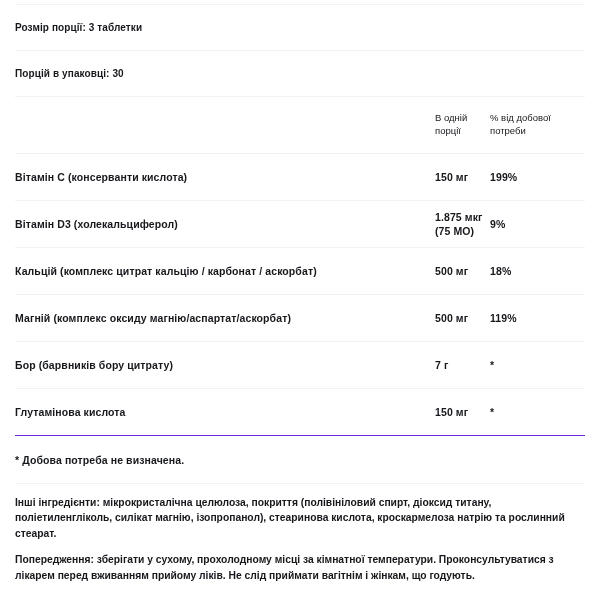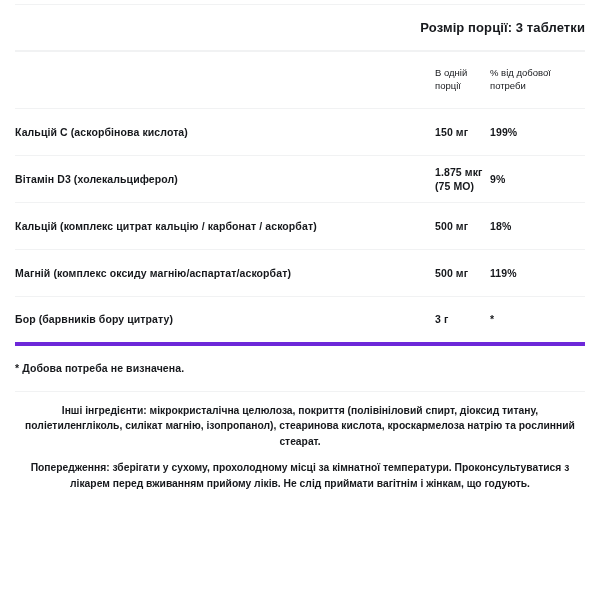--- a/index.html
+++ b/index.html
@@ -26,25 +26,24 @@
   .sep {
     height: 1px;
     background: #f1f2f3;
     width: 100%;
   }
 
   .info-row {
     display: flex;
     align-items: center;
     height: 45px;
-    font-size: 13px;
+    font-size: 10px;
     font-weight: 700;
     letter-spacing: .1px;
     color: #16181c;
-    justify-content: flex-end;
   }
 
   
   .nf-table {
     width: 100%;
     border-collapse: collapse;
     table-layout: fixed;
   }
   .nf-table td, .nf-table th {
     padding: 0;
@@ -78,70 +77,72 @@
     color: #16181c;
   }
   .body-row td.col-amount,
   .body-row td.col-dv { font-weight: 700; }
 
   .amount-lines { display: block; }
   .amount-lines span { display: block; }
 
   .foot-row td {
     height: 48px;
-    border-top: 4px solid #6d28d9;
+    border-top: 1px solid #6d28d9;
     border-bottom: 1px solid #f1f2f3;
     font-size: 10.5px;
     font-weight: 700;
     letter-spacing: .1px;
     color: #16181c;
   }
 
   
   .notes {
     padding-top: 11px;
   }
   .note {
     font-size: 10.3px;
     font-weight: 700;
     line-height: 1.5;
     letter-spacing: 0;
     color: #16181c;
     margin: 0 0 11px 0;
-    text-align: center;
   }
   .note:last-child { margin-bottom: 0; }
 
   .topline { height: 1px; background: #f1f2f3; margin: 4px 15px 0 15px; }
 </style>
 </head>
 <body>
 
 <div class="topline"></div>
 
 <div class="panel">
 
   <div class="info-row">
     <span>Розмір порції: 3 таблетки</span>
   </div>
   <div class="sep"></div>
 
+  <div class="info-row">
+    <span>Порцій в упаковці: 30</span>
+  </div>
 
   <table class="nf-table">
     <thead>
       <tr class="head-row">
         <th class="col-name"></th>
         <th class="col-amount">В одній порції</th>
         <th class="col-dv">% від добової потреби</th>
       </tr>
     </thead>
     <tbody>
 
       <tr class="body-row">
-        <td class="col-name">Кальцій С (аскорбінова кислота)</td>
+        <td class="col-name">Вітамін С (консерванти кислота)</td>
         <td class="col-amount">
           <span class="amount-lines">
             <span>150 мг</span>
           </span>
         </td>
         <td class="col-dv">199%</td>
       </tr>
 
       <tr class="body-row">
         <td class="col-name">Вітамін D3 (холекальциферол)</td>
@@ -171,26 +172,35 @@
             <span>500 мг</span>
           </span>
         </td>
         <td class="col-dv">119%</td>
       </tr>
 
       <tr class="body-row">
         <td class="col-name">Бор (барвників бору цитрату)</td>
         <td class="col-amount">
           <span class="amount-lines">
-            <span>3 г</span>
+            <span>7 г</span>
           </span>
         </td>
         <td class="col-dv">*</td>
       </tr>
 
+      <tr class="body-row">
+        <td class="col-name">Глутамінова кислота</td>
+        <td class="col-amount">
+          <span class="amount-lines">
+            <span>150 мг</span>
+          </span>
+        </td>
+        <td class="col-dv">*</td>
+      </tr>
 
       <tr class="foot-row">
         <td colspan="3">* Добова потреба не визначена.</td>
       </tr>
 
     </tbody>
   </table>
 
   <div class="notes">
     <p class="note">Інші інгредієнти: мікрокристалічна целюлоза, покриття (полівініловий спирт, діоксид титану, поліетиленгліколь, силікат магнію, ізопропанол), стеаринова кислота, кроскармелоза натрію та рослинний стеарат.</p>

